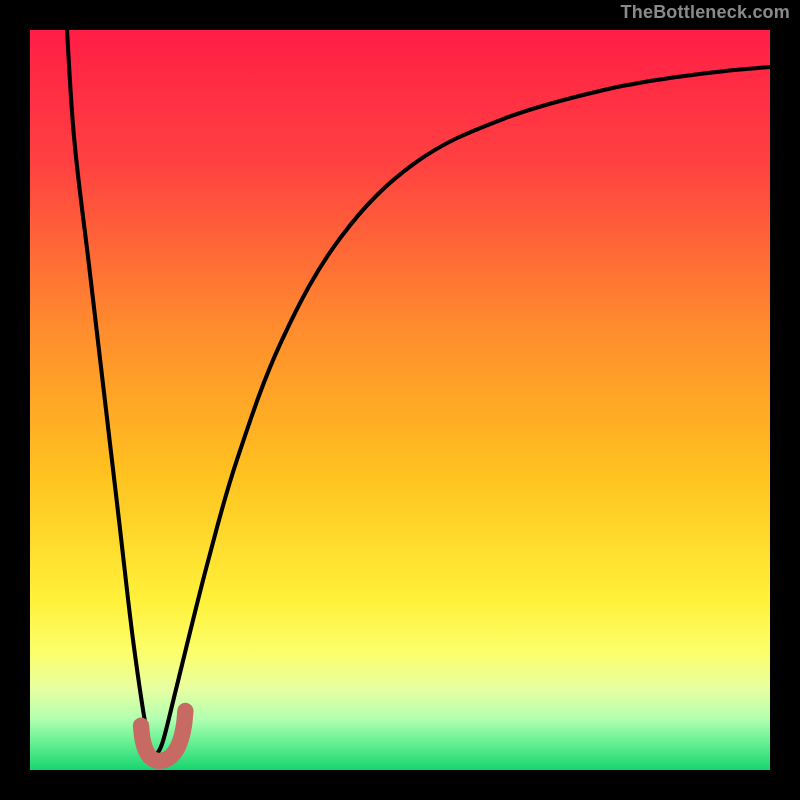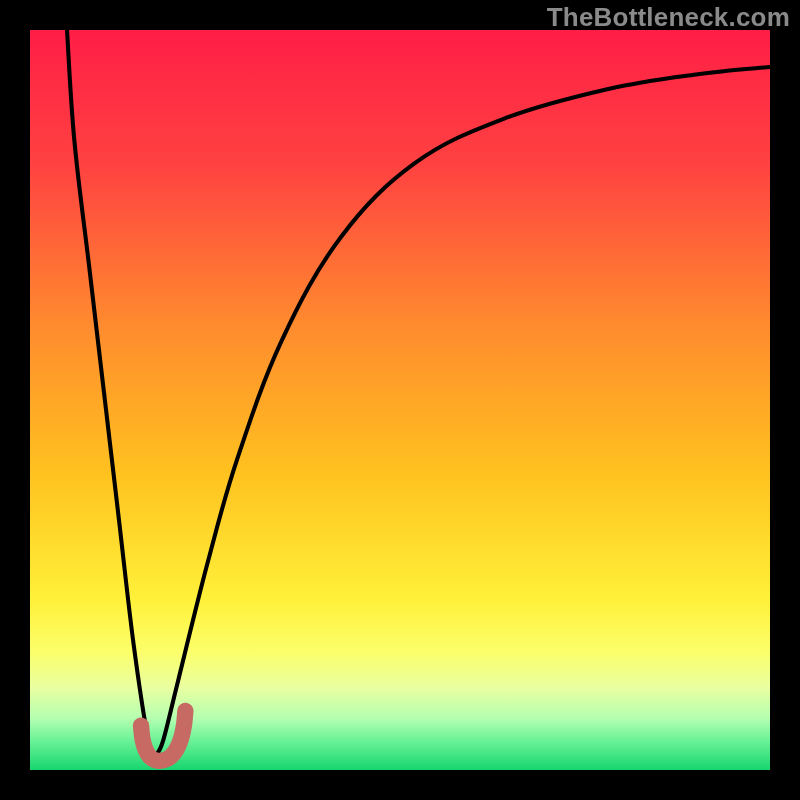--- a/index.html
+++ b/index.html
@@ -38,21 +38,21 @@
     left: 0;
     top: 0;
     width: 100%;
     height: 100%;
   }
   .watermark {
     position: absolute;
     top: 2px;
     right: 10px;
     font-family: Arial, Helvetica, sans-serif;
-    font-size: 26px;
+    font-size: 18px;
     font-weight: 600;
     color: #8a8a8a;
     letter-spacing: 0.2px;
   }
 </style>
 </head>
 <body>
 
 <div class="frame">
 

